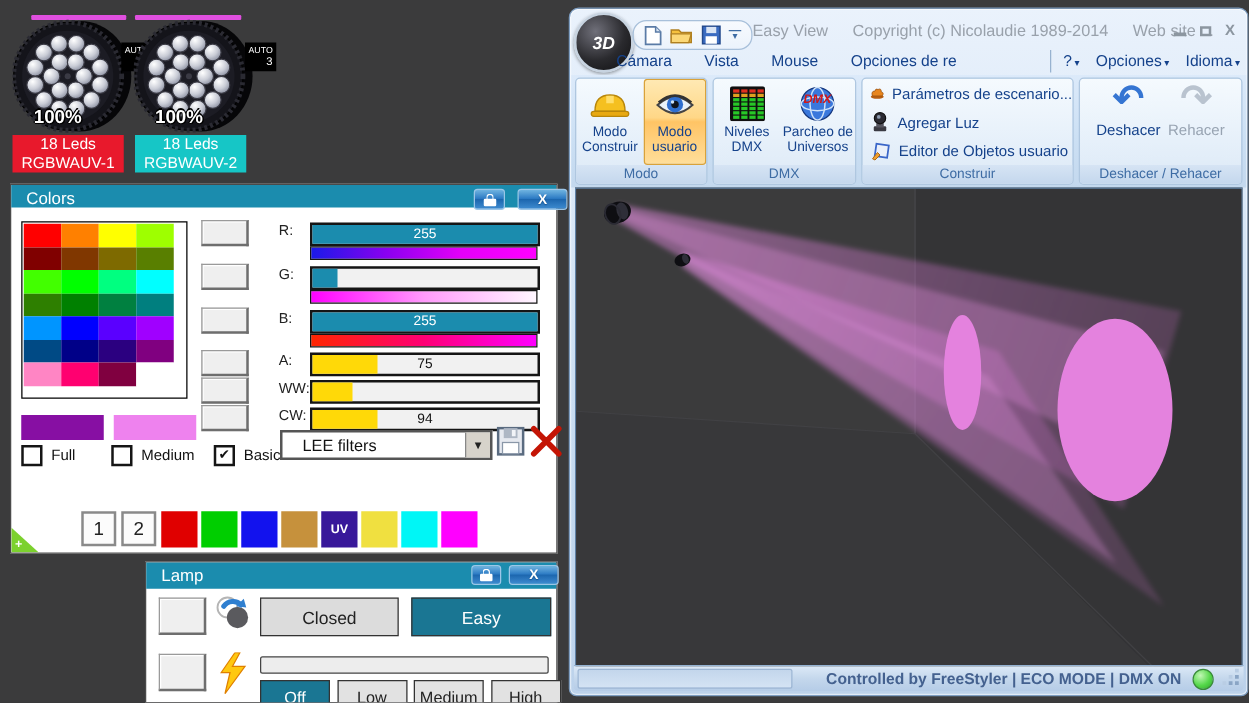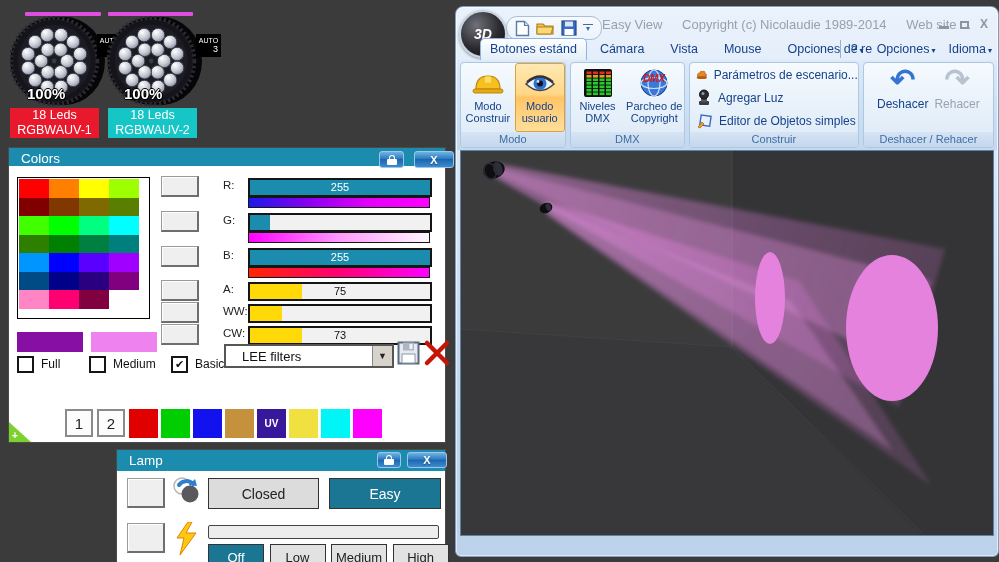--- a/index.html
+++ b/index.html
@@ -280,21 +280,21 @@
         </div>
         <div class="blankbtn" style="left: 152px; top: 154px;"></div>
         <div class="slabel" style="left: 214px; top: 157px;">WW:</div>
         <div class="sbar" style="left: 239px; top: 156px;">
           <div class="sfill" style="width: 18%; background: rgb(255, 217, 8);"></div>
         </div>
         <div class="blankbtn" style="left: 152px; top: 176px;"></div>
         <div class="slabel" style="left: 214px; top: 179px;">CW:</div>
         <div class="sbar" style="left: 239px; top: 178px;">
           <div class="sfill" style="width: 29%; background: rgb(255, 217, 8);"></div>
-          <div class="sval" style="color: rgb(17, 17, 17);">73</div>
+          <div class="sval" style="color: rgb(17, 17, 17);">94</div>
         </div>
       </div>
 
     <div class="prev" style="left: 8px; top: 184px; background: rgb(135, 15, 163);"></div>
     <div class="prev" style="left: 82px; top: 184px; background: rgb(238, 130, 238);"></div>
 
     <div class="chkrow" id="chkRow">
         <div class="chk" style="width: 72px;">
           <div class="chkbox"></div>
           <div class="chklab">Full</div>
@@ -405,21 +405,20 @@
       <span>Web site ...</span>
     </div>
 
     <div class="winbtns">
       <div class="wb-min"></div>
       <div class="wb-max"></div>
       <div class="wb-close">X</div>
     </div>
 
     <div class="tabrow" id="tabRow">
-        <div class="evtab active">Botones estánd</div>
         <div class="evtab">Cámara</div>
         <div class="evtab">Vista</div>
         <div class="evtab">Mouse</div>
         <div class="evtab">Opciones de re</div>
       </div>
 
     <div class="menurow">
       <span class="menutab"><span>?</span><span class="caret">▾</span></span>
       <span class="menutab"><span>Opciones</span><span class="caret">▾</span></span>
       <span class="menutab"><span>Idioma</span><span class="caret">▾</span></span>
@@ -509,21 +508,21 @@
                 </radialGradient>
                   </defs>
                 <circle cx="15" cy="15" r="13" fill="#3A78DC" style="fill:#3A78DC"></circle>
                 <circle cx="15" cy="15" r="13" fill="none" stroke="#16387E" stroke-width="1"></circle>
                 <ellipse cx="15" cy="15" rx="6" ry="13" fill="none" stroke="#CFE2F8" stroke-width="1.2"></ellipse>
                 <ellipse cx="15" cy="15" rx="13" ry="5.5" fill="none" stroke="#CFE2F8" stroke-width="1.2"></ellipse>
                 <text x="15" y="14" font-size="10" font-weight="bold" font-style="italic" fill="#D01818" text-anchor="middle" font-family="Liberation Sans, sans-serif">DMX</text>
               </svg>
             </div>
             <span>Parcheo de</span>
-            <span>Copyright</span>
+            <span>Universos</span>
           </div>
         </div>
         <div class="glabel">DMX</div>
       </div>
 
       <div class="rgroup g-con">
         <div class="gbody" style="flex-direction:column;justify-content:center;">
           <div class="crow">
             <svg width="18" height="15" viewBox="0 0 18 15">
               <ellipse cx="9" cy="12" rx="8" ry="2.5" fill="#B85E10"></ellipse>
@@ -538,21 +537,21 @@
               <circle cx="8" cy="5.5" r="4.5" fill="#2A2A32" stroke="#111" stroke-width="1"></circle>
               <circle cx="7" cy="4.5" r="1.5" fill="#8C9AAE"></circle>
             </svg>
             <span>Agregar Luz</span>
           </div>
           <div class="crow">
             <svg width="17" height="17" viewBox="0 0 17 17">
               <rect x="4.5" y="3.5" width="10" height="10" fill="#EAF0FA" stroke="#3A66C8" stroke-width="1.4" transform="rotate(8 9 8)"></rect>
               <path d="M2 15 L6 10 L8 12 L4 16 z" fill="#F0A030" stroke="#B06A10" stroke-width="0.8"></path>
             </svg>
-            <span>Editor de Objetos simples</span>
+            <span>Editor de Objetos usuario</span>
           </div>
         </div>
         <div class="glabel">Construir</div>
       </div>
 
       <div class="rgroup g-undo">
         <div class="gbody" style="justify-content:center;gap:6px;">
           <div class="ucol">
             <span class="uglyph" style="color:#3575D2">↶</span>
             <span class="utext" style="color:#15428B">Deshacer</span>
@@ -602,14 +601,20 @@
           <ellipse cx="37" cy="19" rx="4.5" ry="7" fill="#2E2E38"></ellipse>
           <ellipse cx="29" cy="19" rx="6" ry="8" fill="none" stroke="#2A2A33" stroke-width="1.5"></ellipse>
         </g>
         <g transform="rotate(-20 85 57)">
           <ellipse cx="85" cy="57" rx="6.5" ry="5" fill="#0E0E12"></ellipse>
           <ellipse cx="87.5" cy="57" rx="2.5" ry="4" fill="#2E2E38"></ellipse>
         </g>
       </svg>
     </div>
 
+    <div class="evstatus">
+      <div class="stpanel"></div>
+      <div class="sttext">Controlled by FreeStyler   |   ECO MODE   |   DMX ON</div>
+      <div class="stled"></div>
+      <div class="stgrip"></div>
+    </div>
   </div>
 </div>
 
 </body></html>

